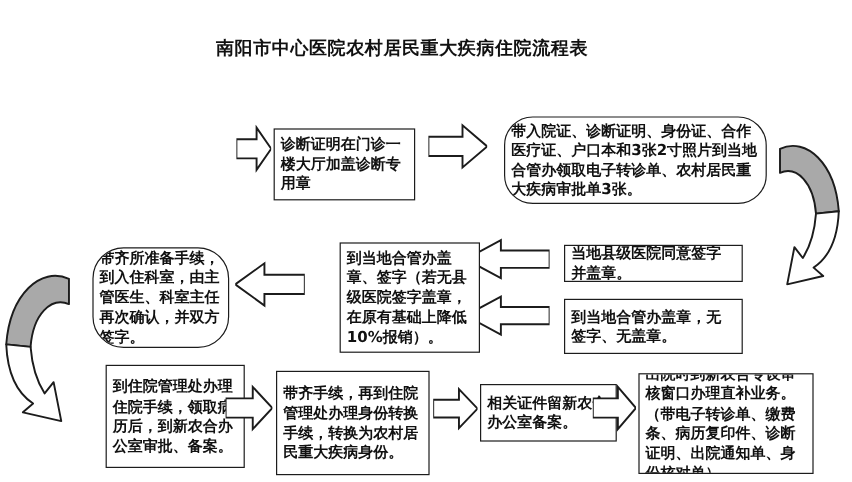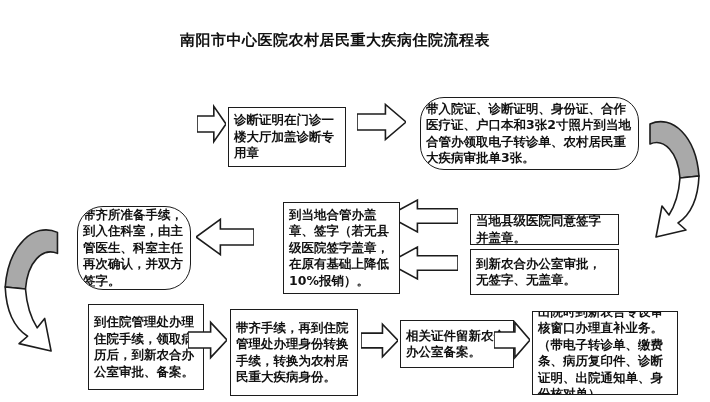--- a/index.html
+++ b/index.html
@@ -29,21 +29,21 @@
     line-height:1.32;
     display:flex;
     align-items:center;
     text-align:left;
     overflow:hidden;
   }
   .box .t{display:block;}
   #b1{left:45px;top:92px;width:150px;height:94px;font-size:13.5px;}
   #b2{left:228px;top:107px;width:118px;height:60px;font-family:Liberation Serif, serif;}
   #b3{left:420px;top:97px;width:219px;height:73px;border-radius:24px;}
-  #b4{left:470px;top:214px;width:149px;height:31px;}
+  #b4{left:470px;top:204px;width:149px;height:31px;}
   #b5{left:470px;top:249px;width:149px;height:46px;}
   #b6{left:259px;top:202px;width:117px;height:92px;margin-left:24px;}
   #b7{left:77px;top:206px;width:114px;height:84px;border-radius:26px;}
   #b8{left:88px;top:304px;width:116px;height:86px;}
   #b9{left:230px;top:309px;width:128px;height:87px;justify-content:center;}
   #b10{left:400px;top:320px;width:114px;height:48px;}
   #b11{left:532px;top:311px;width:146px;height:84px;}
   .arrow,.curve{position:absolute;display:block;}
   .arrow polygon{
     fill:#ffffff;
@@ -98,21 +98,21 @@
   <svg class="curve" id="curveR" viewBox="0 0 60 122" preserveAspectRatio="none">
     <path class="gray" d="M8,8 C30,-2 54,20 57,60 L38,62 C36,36 22,22 8,28 Z"></path>
     <path class="white" d="M57,60 C56,84 48,99 36,107 L44,114 L14,121 L20,90 L27,99 C34,88 37,75 38,62 Z"></path>
   </svg>
 
   <div class="box" id="b4">
     <span class="t">当地县级医院同意签字并盖章。</span>
   </div>
 
   <div class="box" id="b5">
-    <span class="t">到新农合办公室审批，无签字、无盖章。</span>
+    <span class="t">到当地合管办盖章，无签字、无盖章。</span>
   </div>
 
   <svg class="arrow" id="a4" viewBox="0 0 100 100" preserveAspectRatio="none">
     <polygon points="100,30 42,30 42,6 0,50 42,94 42,70 100,70"></polygon>
   </svg>
 
   <svg class="arrow" id="a5" viewBox="0 0 100 100" preserveAspectRatio="none">
     <polygon points="100,30 42,30 42,6 0,50 42,94 42,70 100,70"></polygon>
   </svg>
 

